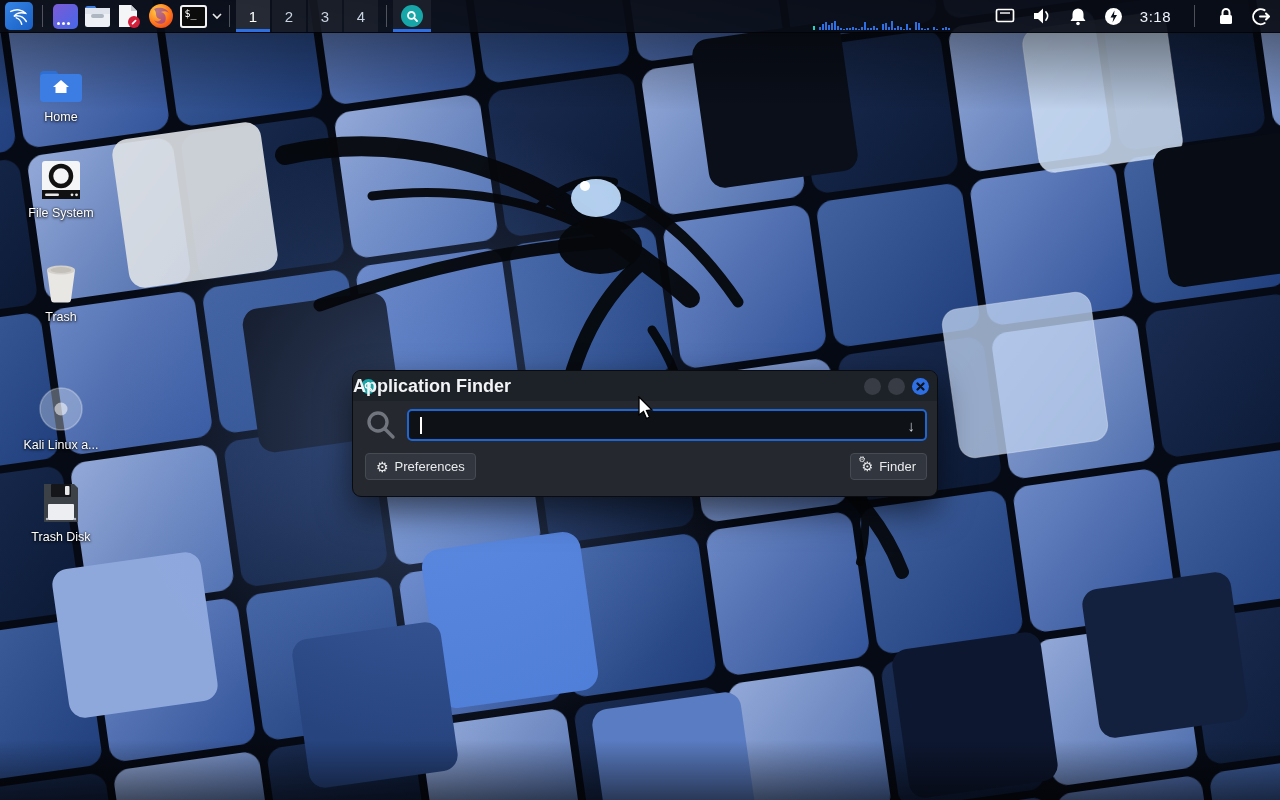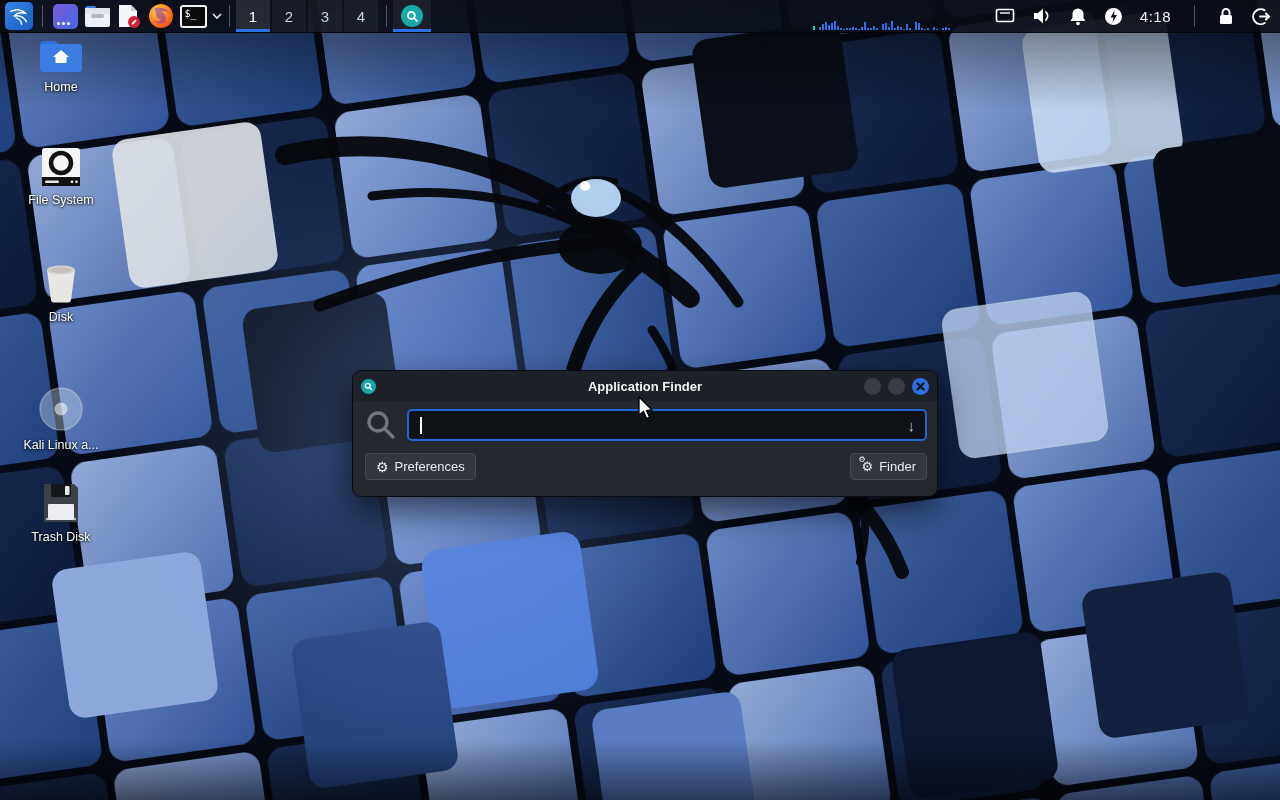--- a/index.html
+++ b/index.html
@@ -49,22 +49,22 @@
   .dicon .lbl { margin-top:6px; color:#fff; font-size:12.5px;
                 text-shadow:0 1px 3px rgba(0,0,0,0.9), 0 0 2px rgba(0,0,0,0.7);
                 white-space:nowrap; }
 
   
   .dialog { position:absolute; left:352px; top:370px; width:586px; height:127px; z-index:30;
             background:#25282f; border-radius:9px; border:1px solid #0a0b0e;
             box-shadow:0 14px 34px rgba(0,0,0,0.6); overflow:hidden; }
   .titlebar { height:30px; background:#1d2128; display:flex; align-items:center; padding:0 8px;
               position:relative; }
-  .title { position:absolute; left:0; right:0; text-align:center; color:#f2f3f5;
-           font-size:13px; font-weight:700; }
+  .title { position:absolute; left:0; right:0; color:#f2f3f5;
+           font-size:18px; font-weight:700; }
   .winbtns { margin-left:auto; display:flex; gap:7px; z-index:2; }
   .winbtn { width:17px; height:17px; border-radius:50%; background:#383c44; }
   .winbtn.close { background:#2e6fe3; display:flex; align-items:center; justify-content:center; }
   .dlg-body { padding:8px 10px 0 12px; }
   .search-row { display:flex; align-items:center; }
   .textbox { flex:1; margin-left:10px; height:32px; border-radius:5px; background:#0e1116;
              border:2px solid #1f66d2; display:flex; align-items:center; padding:0 10px;
              color:#f2f4f7; font-size:13.5px; }
   .caret { width:1.5px; height:17px; background:#fff; margin-left:1px; }
   .dd-arrow { margin-left:auto; color:#cdd2d9; font-size:15px; }
@@ -292,61 +292,61 @@
       <path d="M14,5 a6,6 0 0 1 0,8" fill="none" stroke="#fff" stroke-width="1.8" stroke-linecap="round"></path>
     </svg>
     <svg width="18" height="19" viewBox="0 0 18 19">
       <path d="M9,1.5 a5.5,5.5 0 0 1 5.5,5.5 v4 l2,3 h-15 l2,-3 v-4 a5.5,5.5 0 0 1 5.5,-5.5 z" fill="#fff"></path>
       <circle cx="9" cy="16.5" r="1.8" fill="#fff"></circle>
     </svg>
     <svg width="19" height="19" viewBox="0 0 19 19">
       <circle cx="9.5" cy="9.5" r="8.5" fill="#fff"></circle>
       <path d="M10.5,3.5 L6.5,10.5 h3 l-1,5 l4.5,-7.5 h-3 z" fill="#0a0e18"></path>
     </svg>
-    <span class="clock">4:18</span>
+    <span class="clock">3:18</span>
     <div class="sep"></div>
     <svg width="16" height="18" viewBox="0 0 16 18">
       <rect x="2" y="8" width="12" height="9" rx="1.5" fill="#fff"></rect>
       <path d="M4.5,8 v-2.5 a3.5,3.5 0 0 1 7,0 v2.5" fill="none" stroke="#fff" stroke-width="2"></path>
     </svg>
     <svg width="19" height="19" viewBox="0 0 19 19" fill="none" stroke="#fff" stroke-width="2" stroke-linecap="round">
       <path d="M13.5,3.2 a7.5,7.5 0 1 0 0.2,12.8"></path>
       <path d="M9,9.5 h8.5 M15,6.5 l3,3 l-3,3"></path>
     </svg>
   </div>
 </div>
 
-<div class="dicon" style="top:38px">
+<div class="dicon" style="top:68px">
   <svg width="46" height="36" viewBox="0 0 46 36">
     <path d="M2,7 a4,4 0 0 1 4,-4 h12 l4,5 h-20 z" fill="#2e6fd6"></path>
     <rect x="2" y="6" width="42" height="28" rx="3.5" fill="#3b7de2"></rect>
     <path d="M23,12 l-8,7 h2.5 v6 h11 v-6 h2.5 z" fill="#fff"></path>
   </svg>
   <div class="lbl">Home</div>
 </div>
 
-<div class="dicon" style="top:147px">
+<div class="dicon" style="top:160px">
   <svg width="42" height="40" viewBox="0 0 42 40">
     <rect x="2" y="1" width="38" height="38" rx="3" fill="#f4f5f7"></rect>
     <circle cx="21" cy="16" r="10" fill="none" stroke="#111" stroke-width="4.5"></circle>
     <rect x="2" y="30" width="38" height="9" fill="#111"></rect>
     <rect x="5" y="33.5" width="14" height="2.5" rx="1.2" fill="#e8e8e8"></rect>
     <circle cx="32" cy="34.8" r="1.4" fill="#e8e8e8"></circle>
       <circle cx="36.5" cy="34.8" r="1.4" fill="#e8e8e8"></circle>
   </svg>
   <div class="lbl">File System</div>
 </div>
 
 <div class="dicon" style="top:262px">
   <svg width="42" height="42" viewBox="0 0 42 42">
     <path d="M7,8 L11,38 a3,3 0 0 0 3,2.5 h14 a3,3 0 0 0 3,-2.5 L35,8 z" fill="#e9e7e3"></path>
     <ellipse cx="21" cy="8" rx="14" ry="4.5" fill="#d4d1cc"></ellipse>
     <ellipse cx="21" cy="8" rx="10.5" ry="3" fill="#c3c0ba"></ellipse>
   </svg>
-  <div class="lbl">Disk</div>
+  <div class="lbl">Trash</div>
 </div>
 
 <div class="dicon" style="top:386px">
   <svg width="46" height="46" viewBox="0 0 46 46">
     <circle cx="23" cy="23" r="21" fill="#cfdcee" opacity="0.38"></circle>
     <circle cx="23" cy="23" r="21" fill="none" stroke="#ffffff" stroke-opacity="0.3" stroke-width="1.5"></circle>
     <circle cx="23" cy="23" r="6.5" fill="#ffffff" opacity="0.55"></circle>
   </svg>
   <div class="lbl">Kali Linux a...</div>
 </div>

